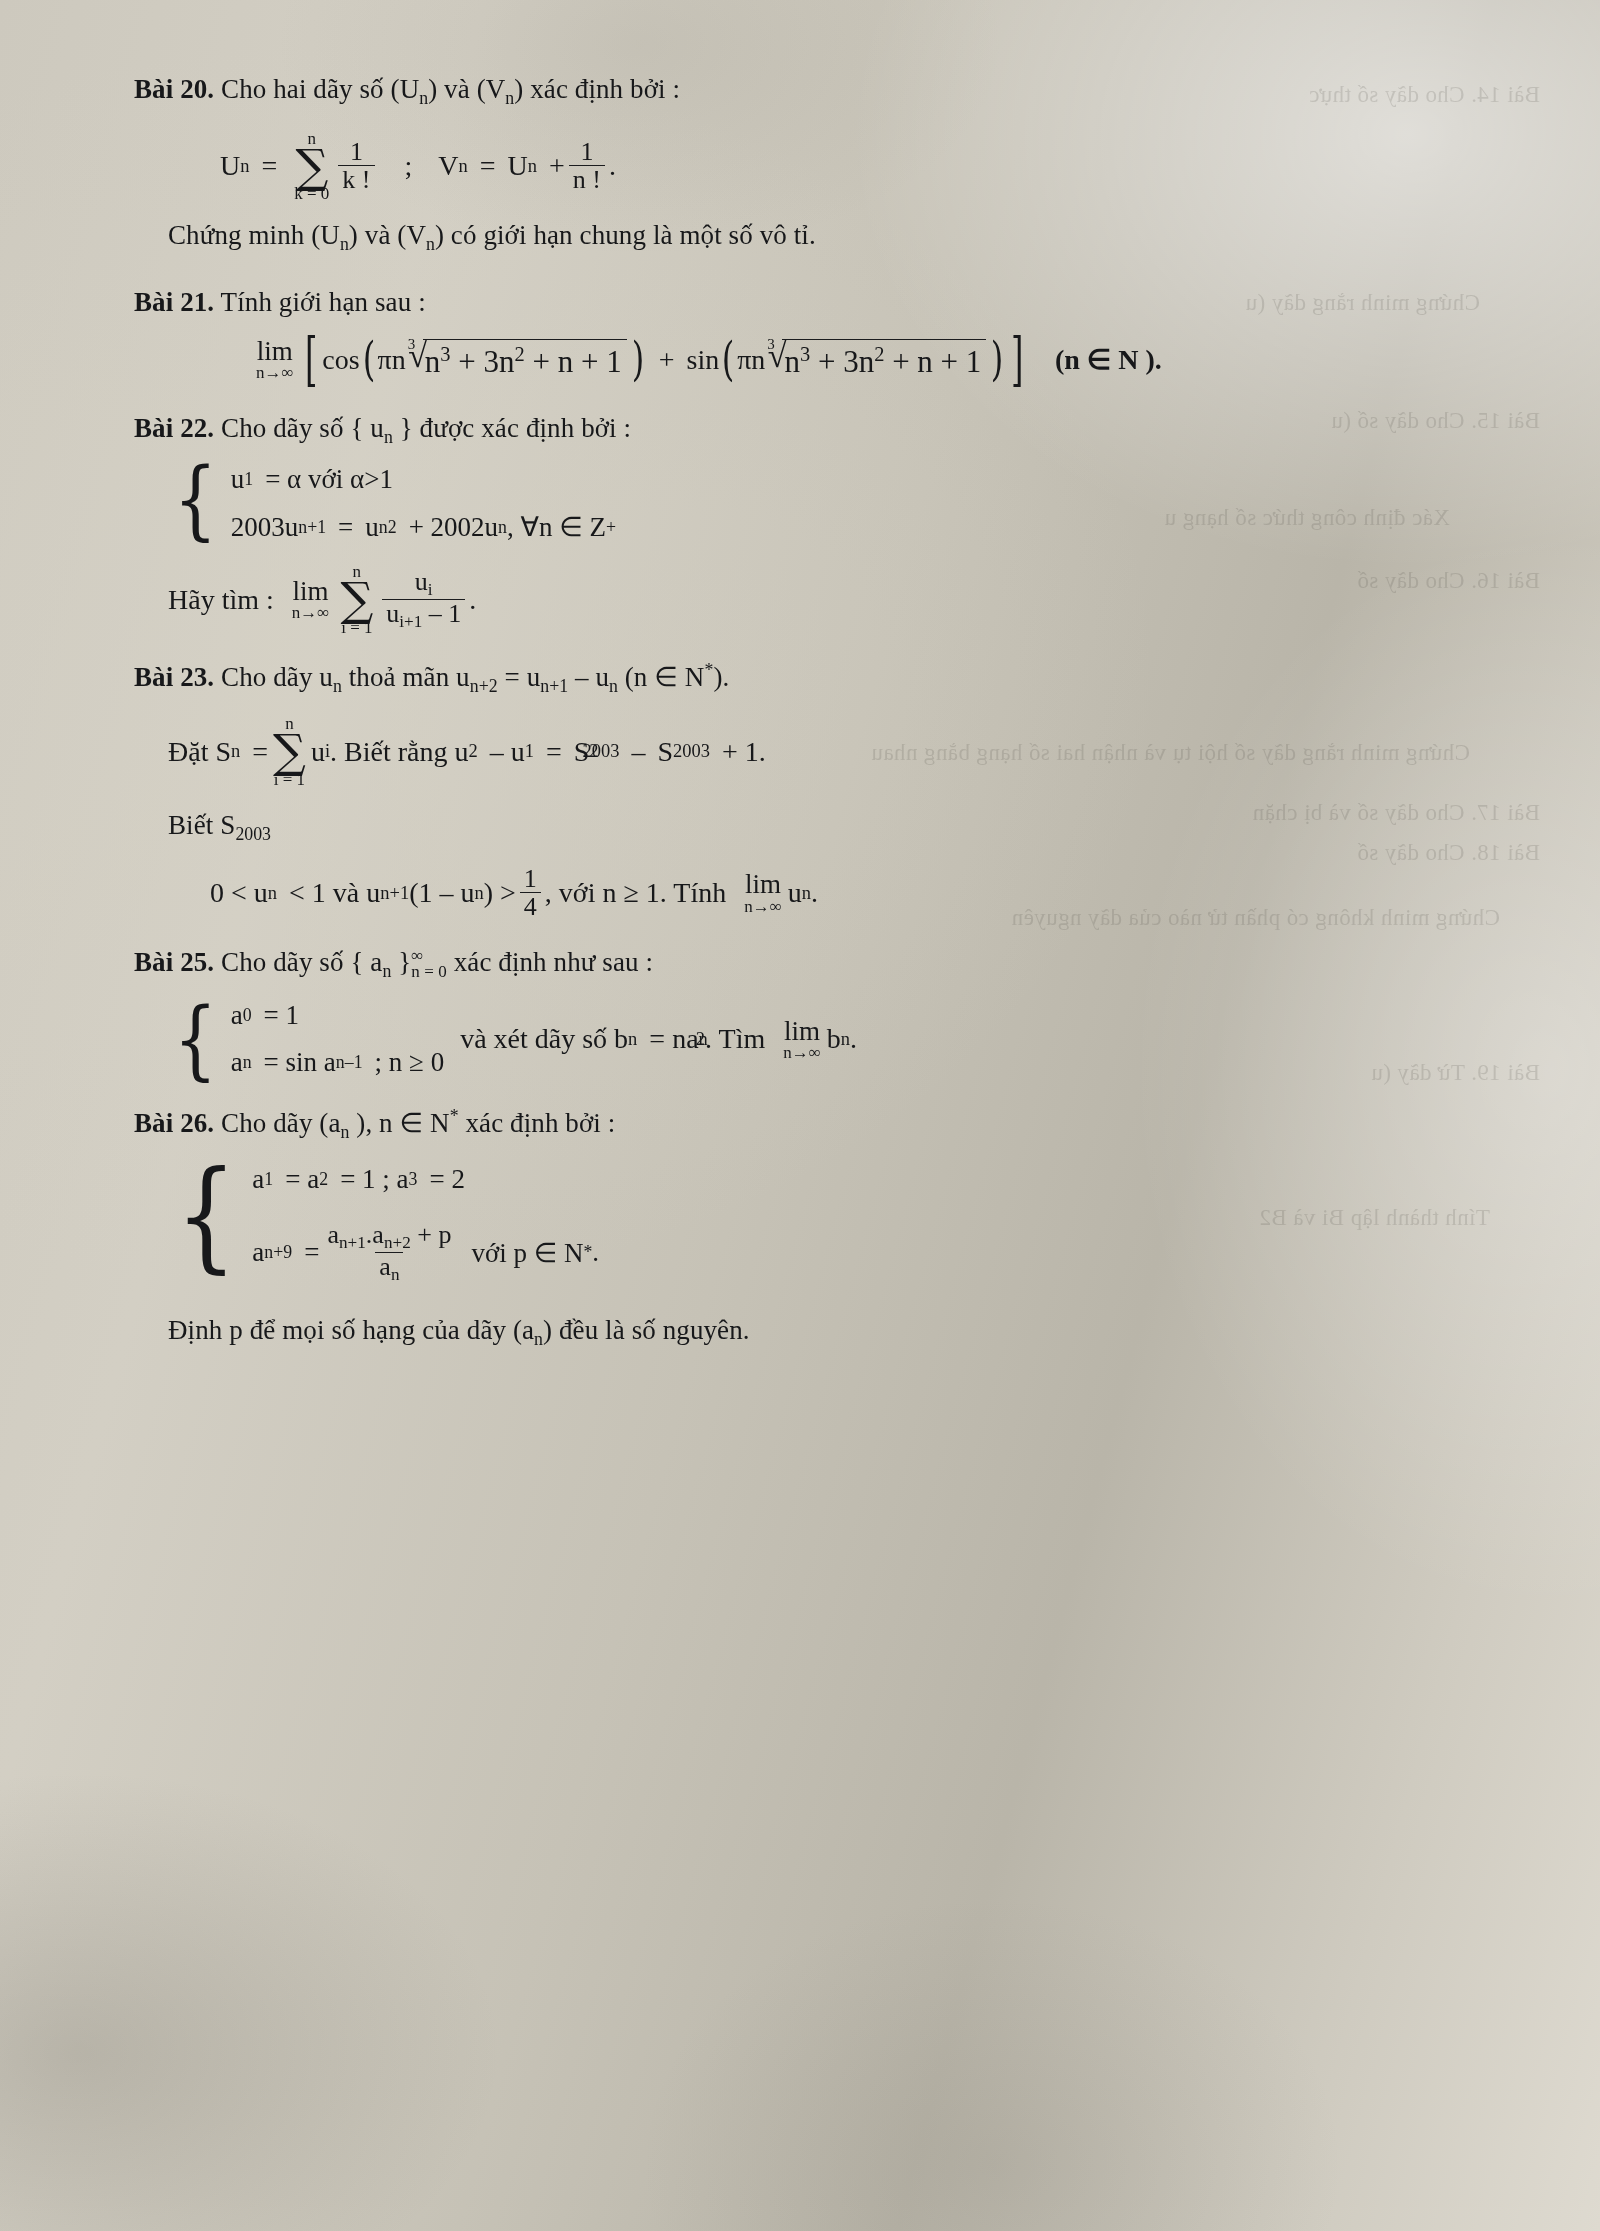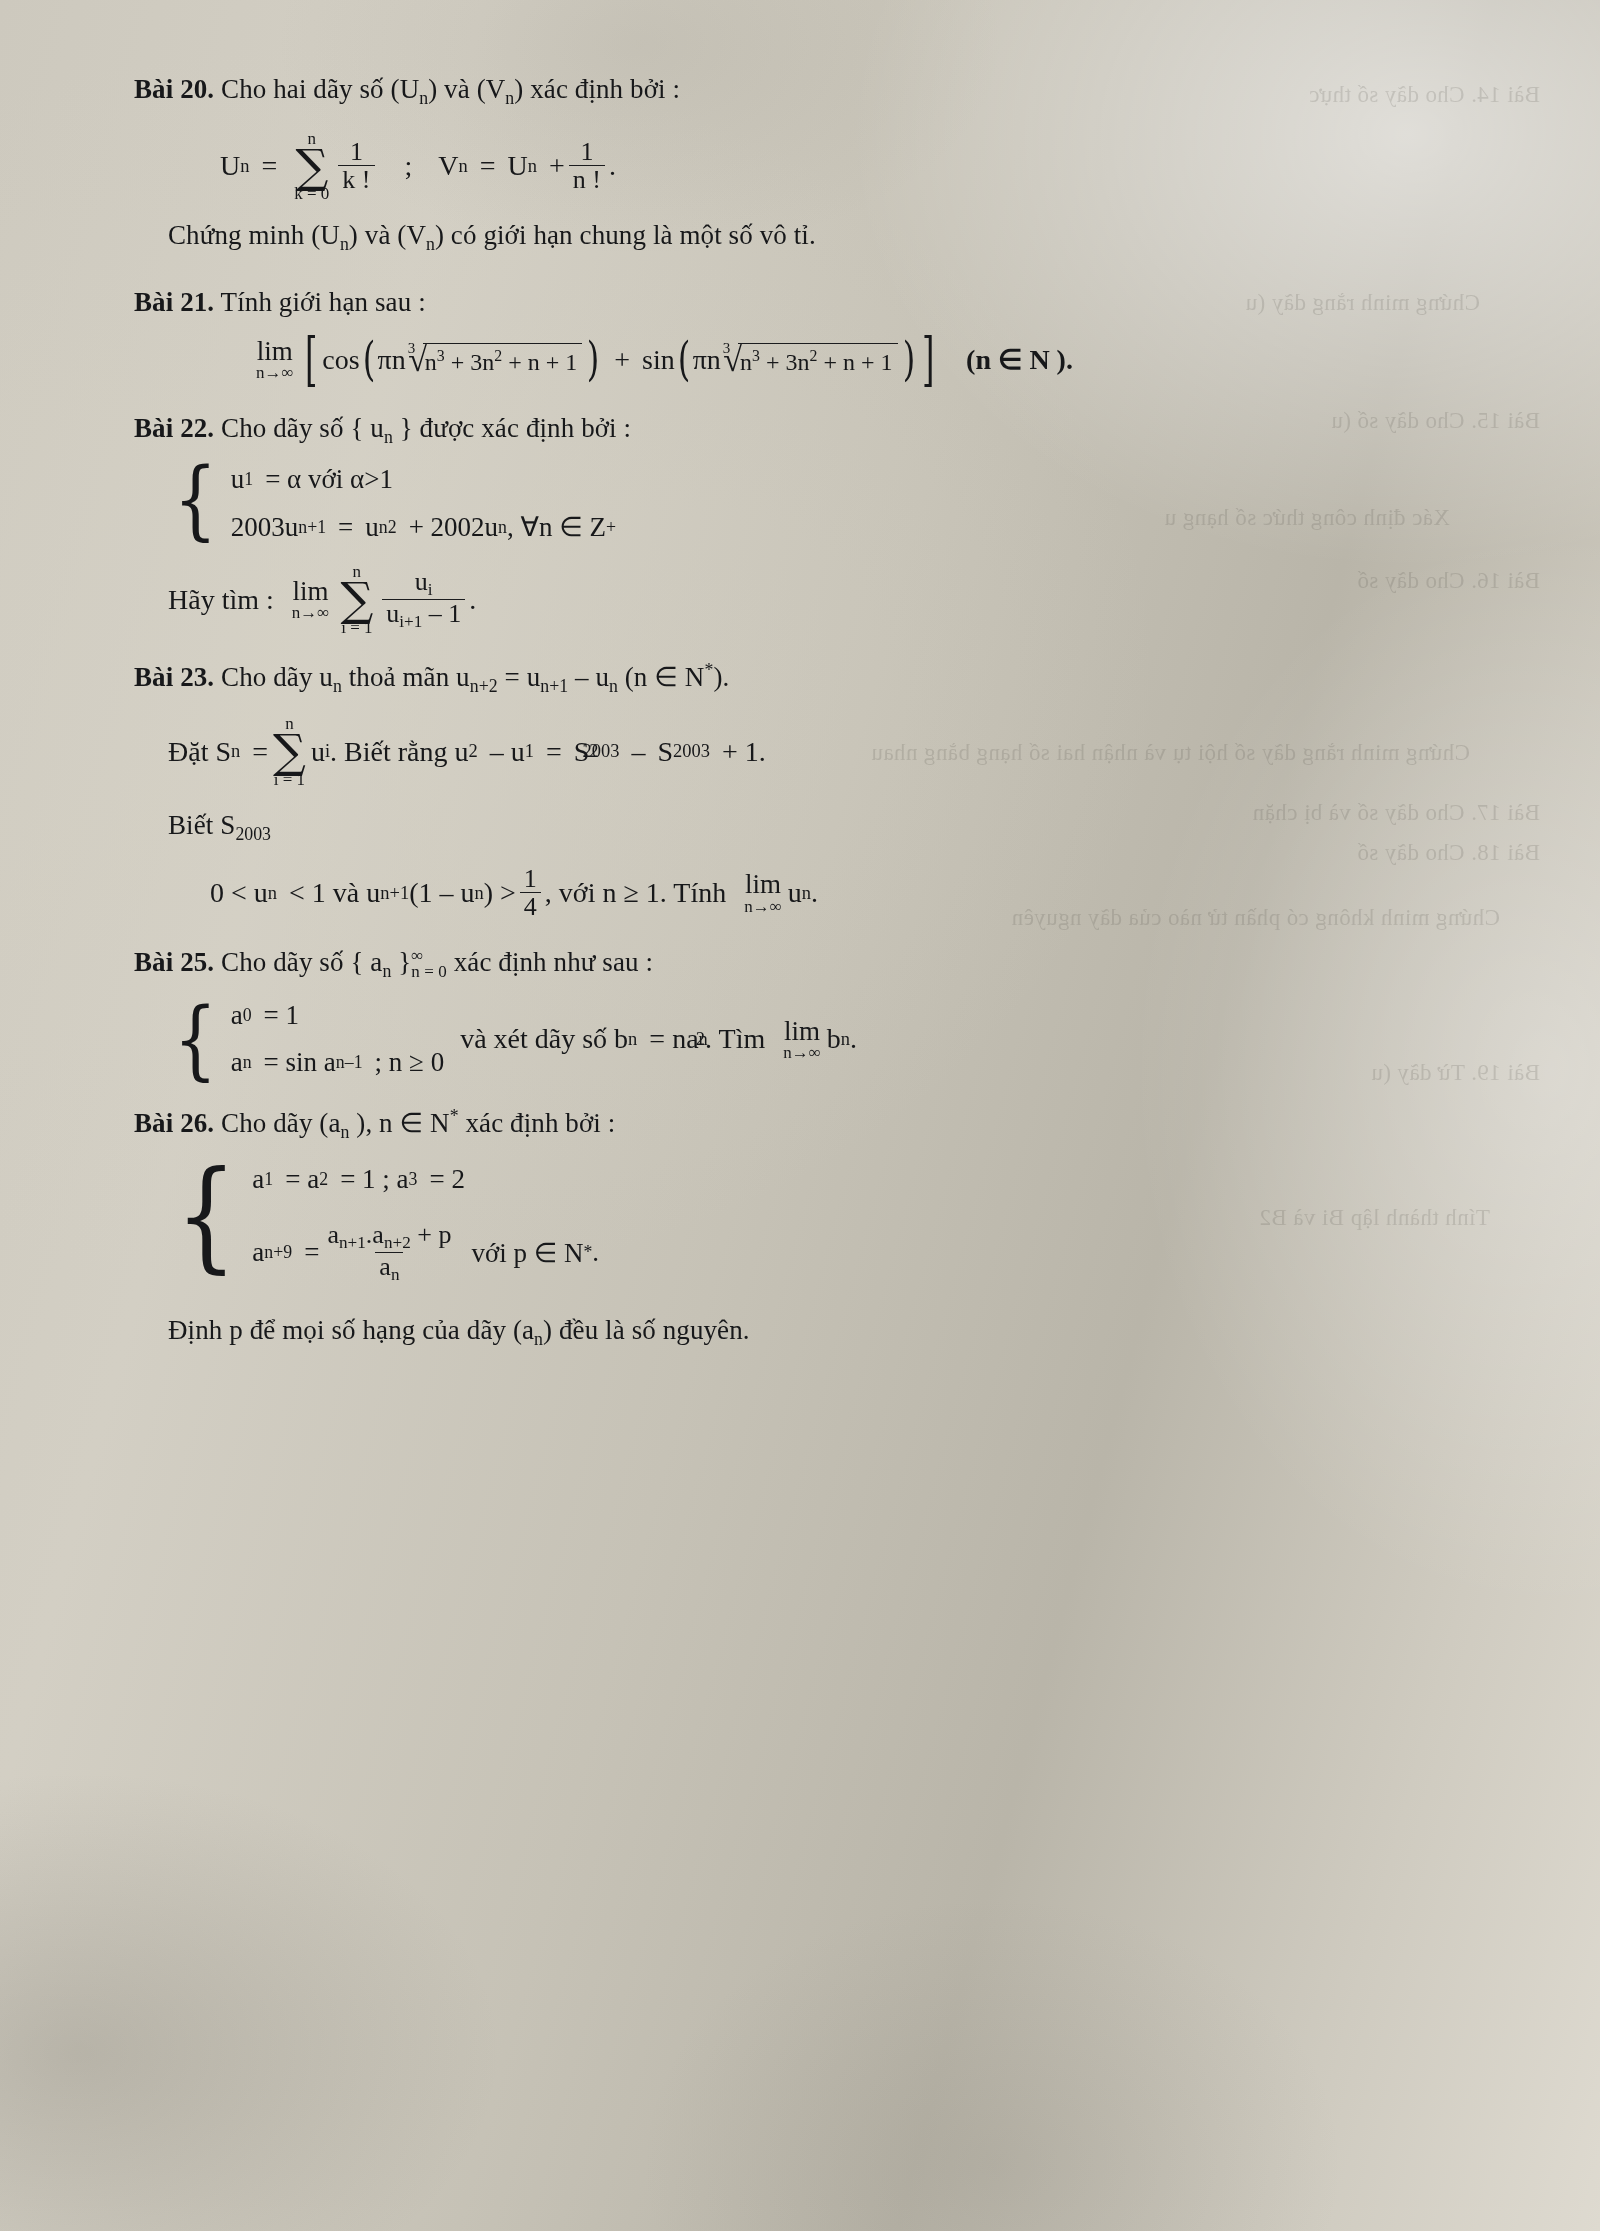--- a/index.html
+++ b/index.html
@@ -140,21 +140,21 @@
     align-self: flex-start;
     margin-right: -7px;
     margin-top: -4px;
     z-index: 2;
   }
   .radical .sign { font-size: 34px; line-height: 1; }
   .radical .rad {
     border-top: 1.6px solid #1b1c1e;
     padding: 2px 5px 0 2px;
     margin-left: -4px;
-    font-size: 24px;
+    font-size: 31px;
     font-family: Liberation Serif, serif;
   }
 
   .brace {
     display: inline-flex;
     align-items: stretch;
     margin-right: 8px;
   }
   .brace .bar {
     font-size: 86px;

